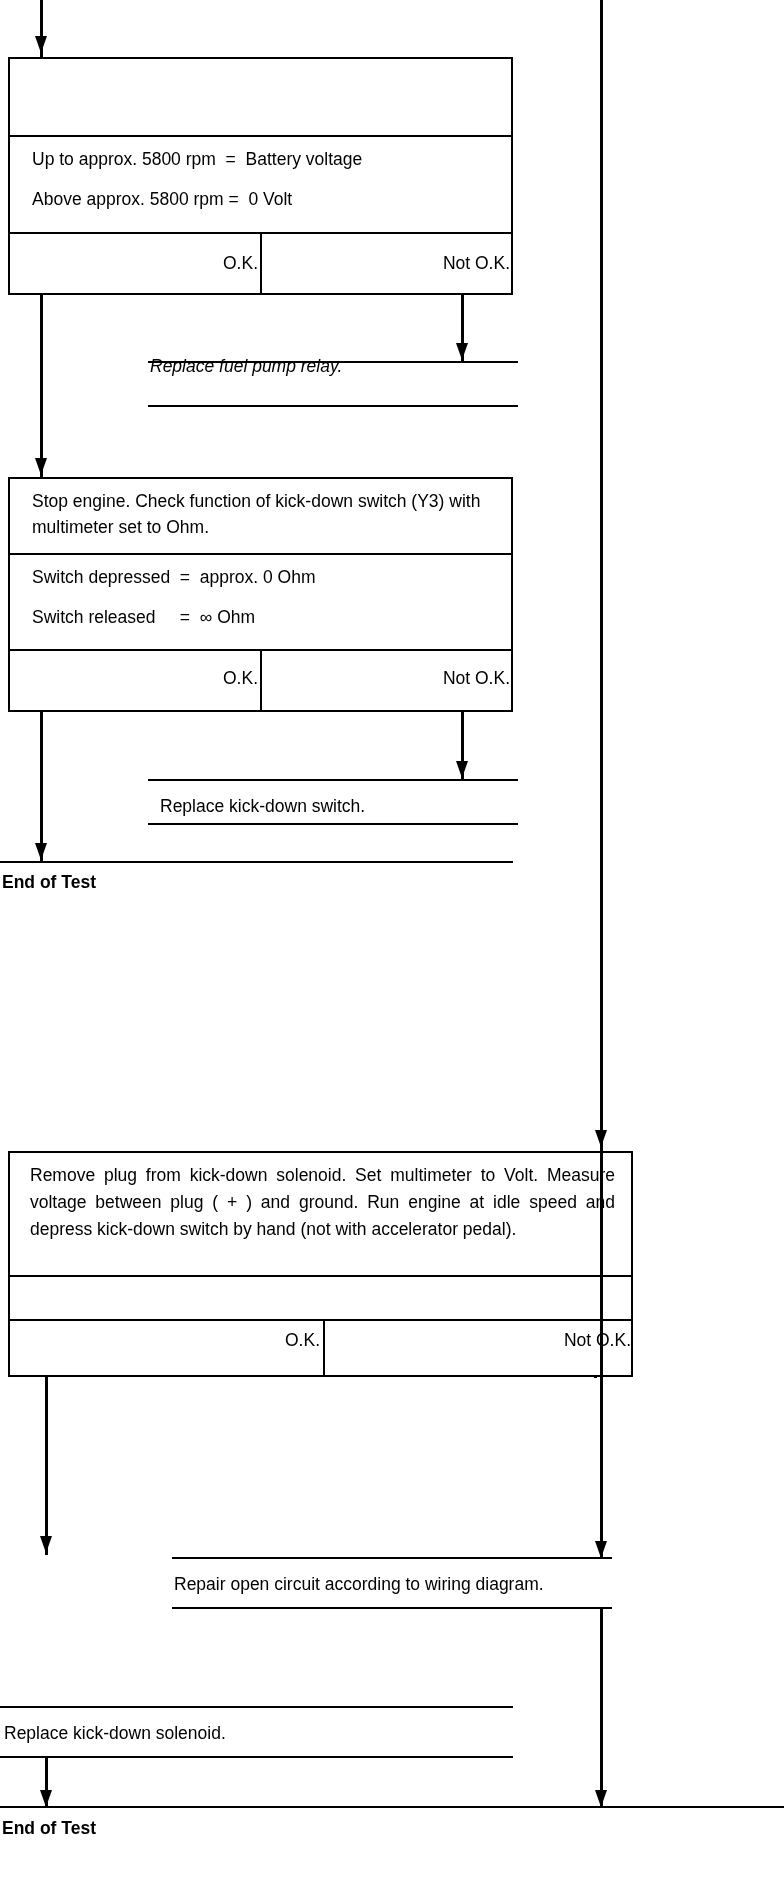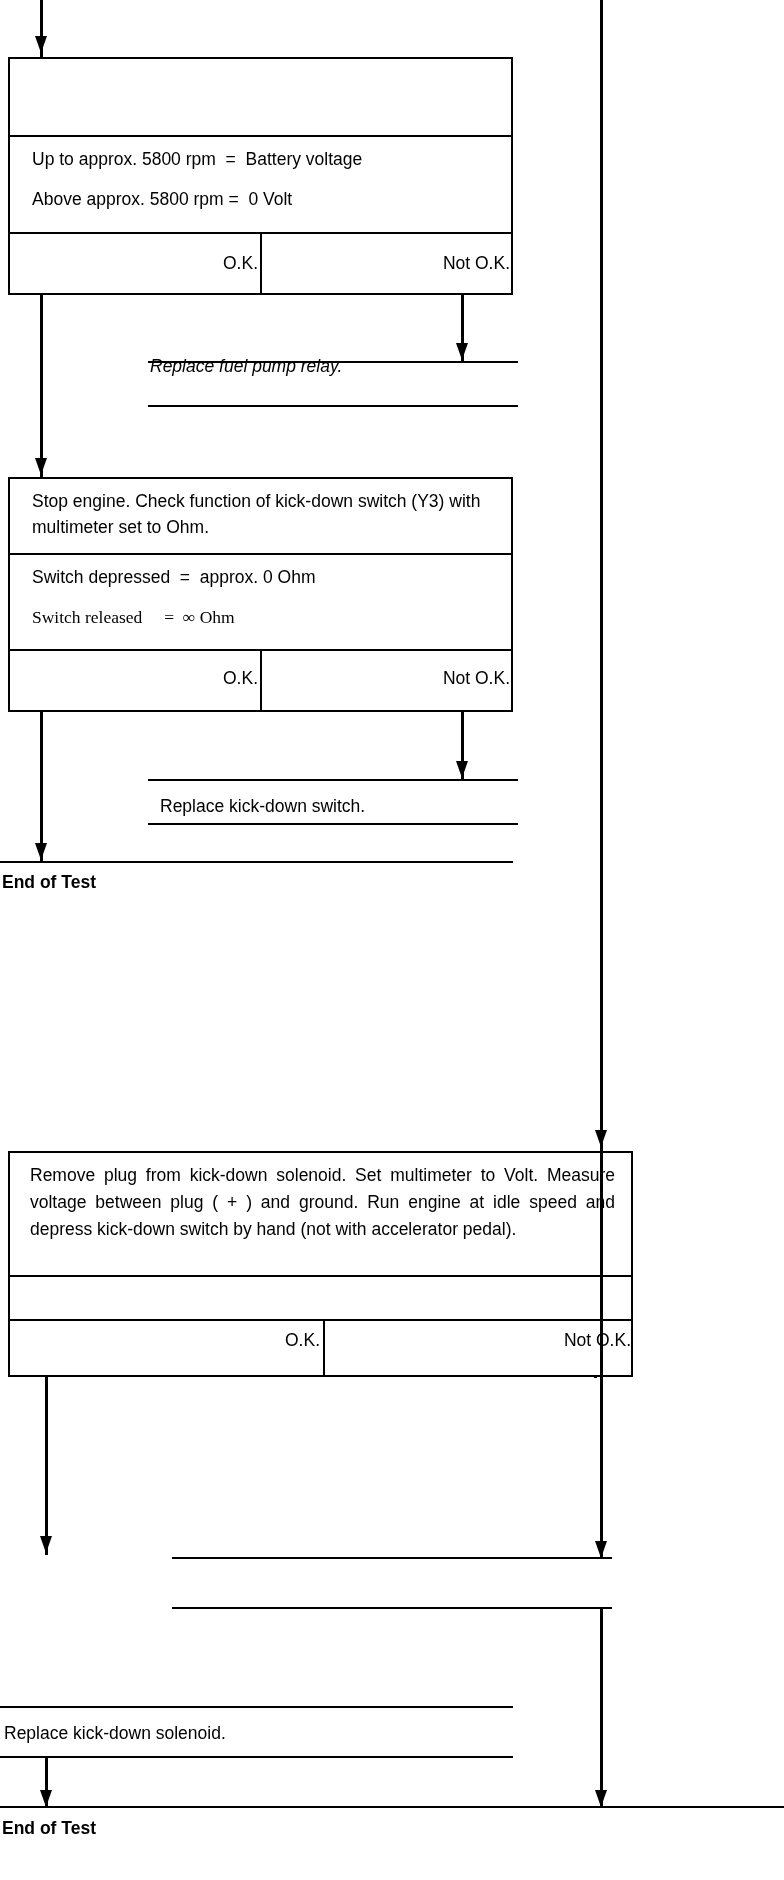--- a/index.html
+++ b/index.html
@@ -110,21 +110,21 @@
   <div class="bar" style="left:148px;top:361px;width:370px;height:46px;"></div>
   <div class="txt" style="left:150px;top:353px;font-style:italic;">Replace fuel pump relay.</div>
 
   <div class="box" style="left:8px;top:477px;width:505px;height:235px;">
     <div class="hsep" style="left:0;top:74px;width:501px;"></div>
     <div class="hsep" style="left:0;top:170px;width:501px;"></div>
     <div class="vsep" style="left:250px;top:170px;height:61px;"></div>
   </div>
   <div class="txt" style="left:32px;top:488px;width:470px;white-space:normal;">Stop engine. Check function of kick-down switch (Y3) with multimeter set to Ohm.</div>
   <div class="txt" style="left:32px;top:564px;">Switch depressed  =  approx. 0 Ohm</div>
-  <div class="txt" style="left:32px;top:604px;font-family:Liberation Serif, serif;">Switch released     =  ∞ Ohm</div>
+  <div class="txt" style="left:32px;top:604px;">Switch released     =  ∞ Ohm</div>
   <div class="cell-label" style="left:10px;top:668px;width:248px;">O.K.</div>
   <div class="cell-label" style="left:260px;top:668px;width:250px;">Not O.K.</div>
 
   <div class="vline" style="left:40px;top:712px;height:150px;"></div>
   <div class="arrow" style="left:35px;top:843px;"></div>
 
   <div class="vline" style="left:461px;top:712px;height:68px;"></div>
   <div class="arrow" style="left:456px;top:761px;"></div>
 
   <div class="bar" style="left:148px;top:779px;width:370px;height:46px;"></div>
@@ -144,20 +144,21 @@
 
   <div class="vline" style="left:45px;top:1377px;height:178px;"></div>
   <div class="arrow" style="left:40px;top:1536px;"></div>
 
   <div class="vline" style="left:594px;top:1377px;height:1px;"></div>
 
   <div class="vline" style="left:600px;top:1150px;height:408px;"></div>
   <div class="arrow" style="left:595px;top:1541px;"></div>
 
   <div class="bar" style="left:172px;top:1557px;width:440px;height:52px;"></div>
+  <div class="txt" style="left:174px;top:1571px;">Repair open circuit according to wiring diagram.</div>
 
   <div class="vline" style="left:600px;top:1607px;height:200px;"></div>
   <div class="arrow" style="left:595px;top:1790px;"></div>
 
   <div class="bar" style="left:0px;top:1706px;width:513px;height:52px;"></div>
   <div class="txt" style="left:4px;top:1720px;">Replace kick-down solenoid.</div>
 
   <div class="vline" style="left:45px;top:1756px;height:52px;"></div>
   <div class="arrow" style="left:40px;top:1790px;"></div>
 

